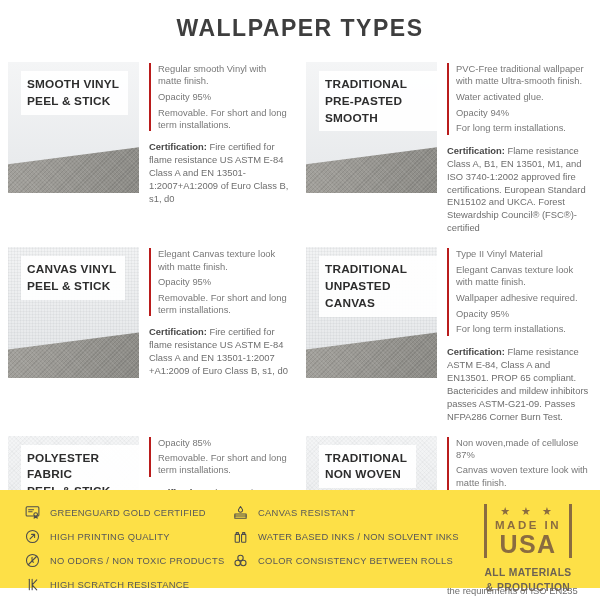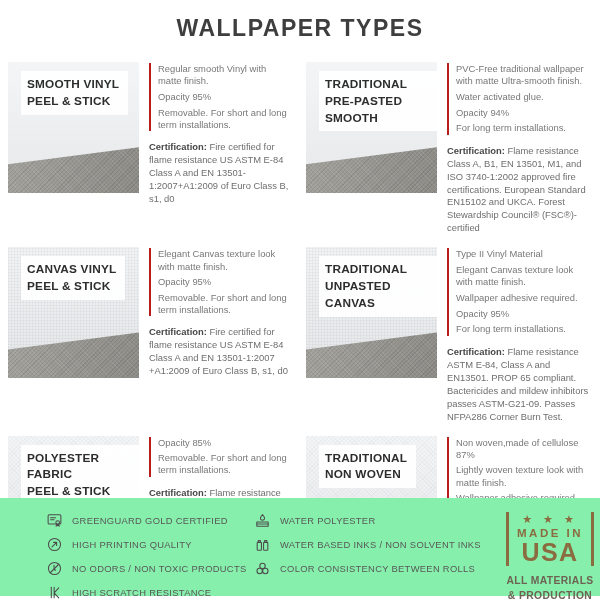--- a/index.html
+++ b/index.html
@@ -82,25 +82,25 @@
     margin-top:10px;
     font-size:9.4px;
     color:#6e6e6e;
     line-height:1.38;
   }
   .cert-label { font-weight:700; color:#474747; }
   .cert-text { white-space:pre-line; }
 
   .footer {
     position:absolute;
-    left:0; right:0; bottom:4px;
+    left:0; right:0; bottom:12px;
     height:98px;
-    background:#86efac;
+    background:#fde047;
     display:flex;
-    padding:13px 18px 0 46px;
+    padding:13px 18px 0 24px;
   }
   .badge-col { flex:none; }
   .badge-col-1 { width:208px; }
   .badge-col-2 { width:252px; }
   .badge {
     display:flex;
     align-items:center;
     margin-bottom:6px;
     height:18px;
   }
@@ -253,21 +253,21 @@
 
   <div class="panel">
     <div class="panel-image t-fabric">
       <div class="floor"></div>
       <div class="panel-label">TRADITIONAL
 NON WOVEN</div>
     </div>
     <div class="panel-text">
       <div class="features">
           <div class="feature">Non woven,made of cellulose 87%</div>
-          <div class="feature">Lightly woven texture look with matte finish.</div>
+          <div class="feature">Canvas woven texture look with matte finish.</div>
           <div class="feature">Wallpaper adhesive required.</div>
           <div class="feature">Opacity 95%</div>
           <div class="feature">For long term installations.</div>
         </div>
       <div class="certification">
         <span class="cert-label">Certification:</span>
         <span class="cert-text">STME E84 rating class B flame resistance and EN13501-1 and EN15012, Mett the requirements of ISO EN235 and CCCW408 for Type II</span>
       </div>
     </div>
   </div>
@@ -310,21 +310,21 @@
     </div>
   </div>
 
   <div class="badge-col badge-col-2">
     <div class="badge">
       <svg viewBox="0 0 24 24">
           <path d="M12 3.5c1.8 2.3 2.9 3.8 2.9 5.3a2.9 2.9 0 1 1-5.8 0c0-1.5 1.1-3 2.9-5.3z"></path>
           <rect x="4" y="14" width="16" height="6"></rect>
           <path d="M4 17h16"></path>
         </svg>
-      <span class="badge-label">WATER POLYESTER</span>
+      <span class="badge-label">CANVAS RESISTANT</span>
     </div>
     <div class="badge">
       <svg viewBox="0 0 24 24">
           <rect x="4.5" y="9" width="6" height="11" rx="1"></rect>
           <path d="M6 9V6.5h3V9"></path>
           <rect x="13.5" y="9" width="6" height="11" rx="1"></rect>
           <path d="M15 9V6.5h3V9"></path>
         </svg>
       <span class="badge-label">WATER BASED INKS / NON SOLVENT INKS</span>
     </div>

